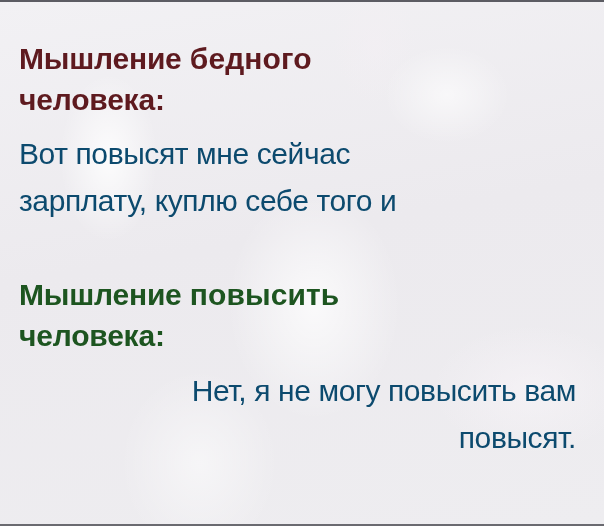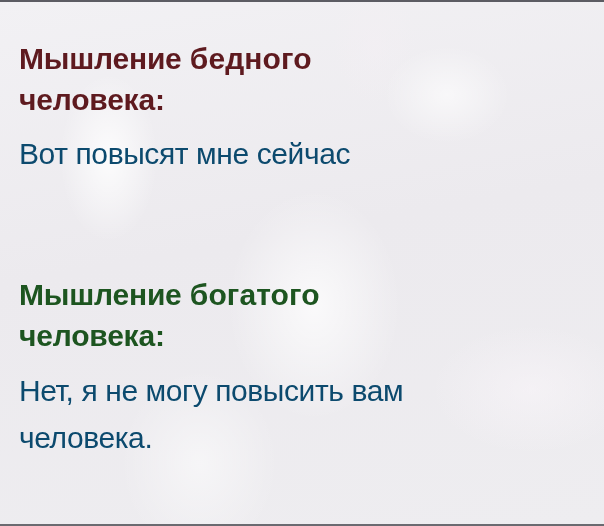--- a/index.html
+++ b/index.html
@@ -68,38 +68,38 @@
   .body-text {
     font-size: 30px;
     line-height: 47px;
     font-weight: normal;
     color: #0c4a6e;
     letter-spacing: -0.4px;
     margin: 0;
   }
   .block-poor .body-text { margin-top: 10px; }
   .block-rich { margin-top: 50px; }
-  .block-rich .body-text { margin-top: 11px; }
+  .block-rich .body-text { margin-top: 11px; text-align: right; }
 </style>
 </head>
 <body>
 
 <div class="screen">
 
   <div class="bg-texture"></div>
   <div class="edge-top"></div>
 
   <div class="content">
 
     <div class="block-poor">
       <p class="heading heading-poor"><span>Мышление </span><span class="emph">бедного</span><br><span>человека:</span></p>
-      <p class="body-text"><span>Вот повысят мне сейчас</span><br><br></p>
+      <p class="body-text"><span>Вот повысят мне сейчас</span><br><span>зарплату, куплю себе того и</span><br></p>
     </div>
 
     <div class="block-rich">
-      <p class="heading heading-rich"><span>Мышление </span><span class="emph">богатого</span><br><span>человека:</span></p>
-      <p class="body-text"><span>Нет, я не могу повысить вам</span><br><span>человека.</span></p>
+      <p class="heading heading-rich"><span>Мышление </span><span class="emph">повысить</span><br><span>человека:</span></p>
+      <p class="body-text"><span>Нет, я не могу повысить вам</span><br><span>повысят.</span></p>
     </div>
 
   </div>
 
   <div class="edge-bottom"></div>
 </div>
 
 </body></html>

